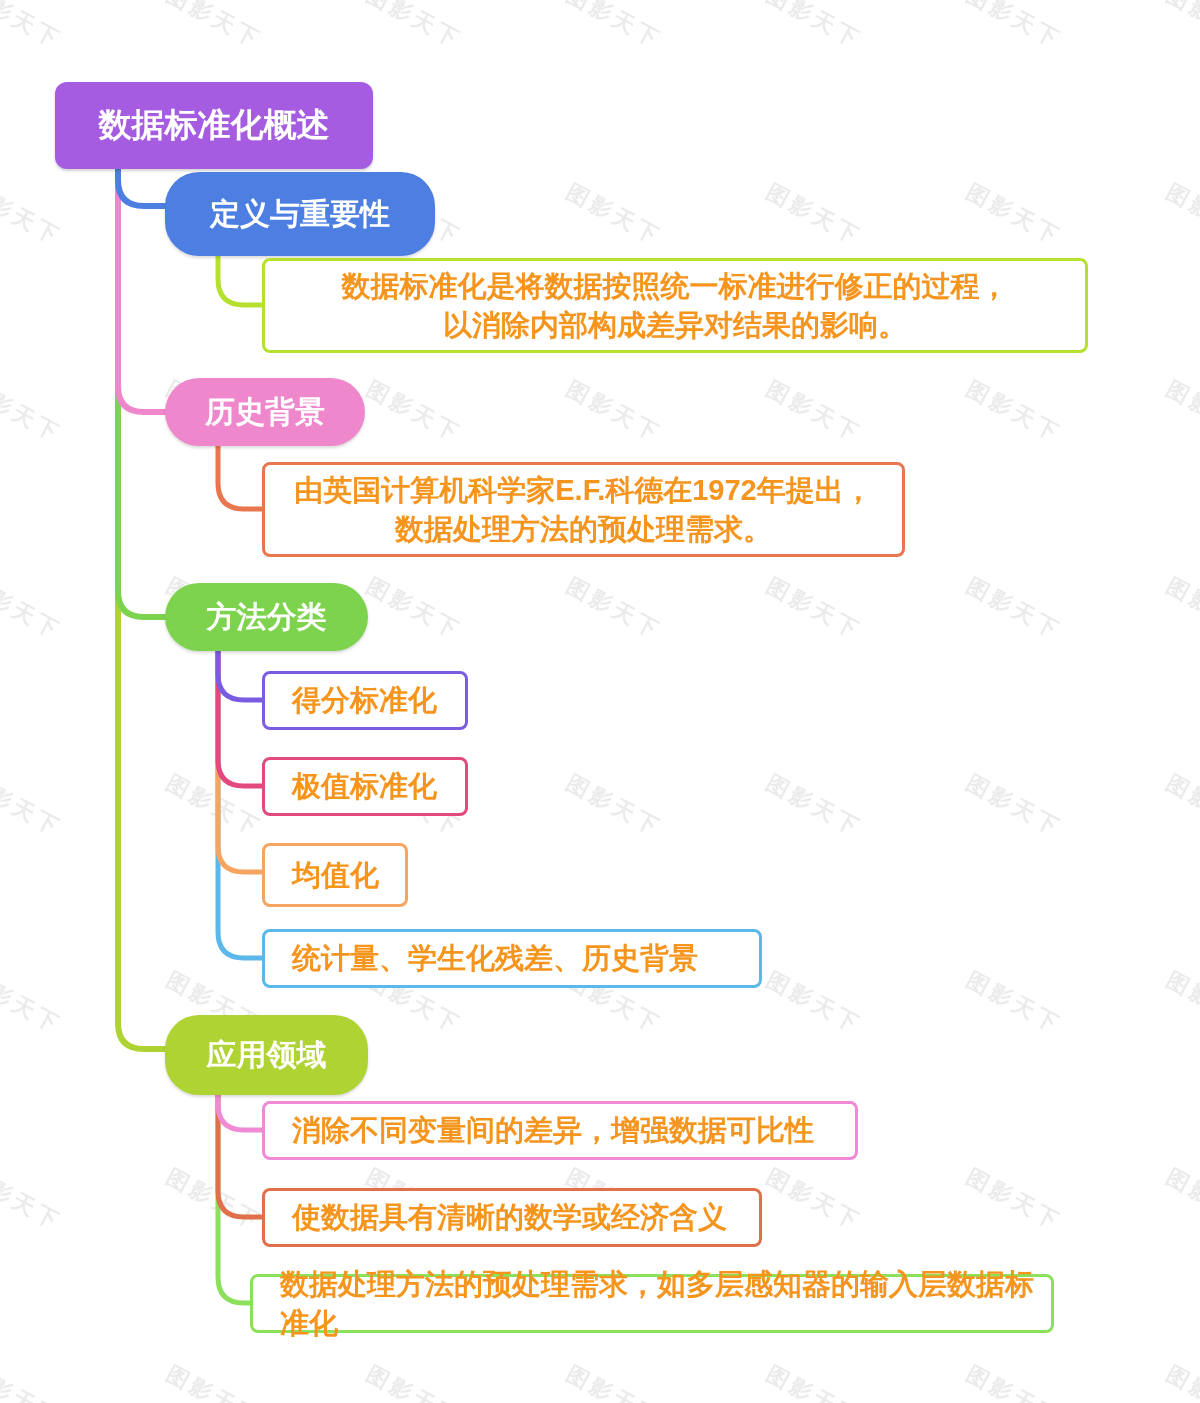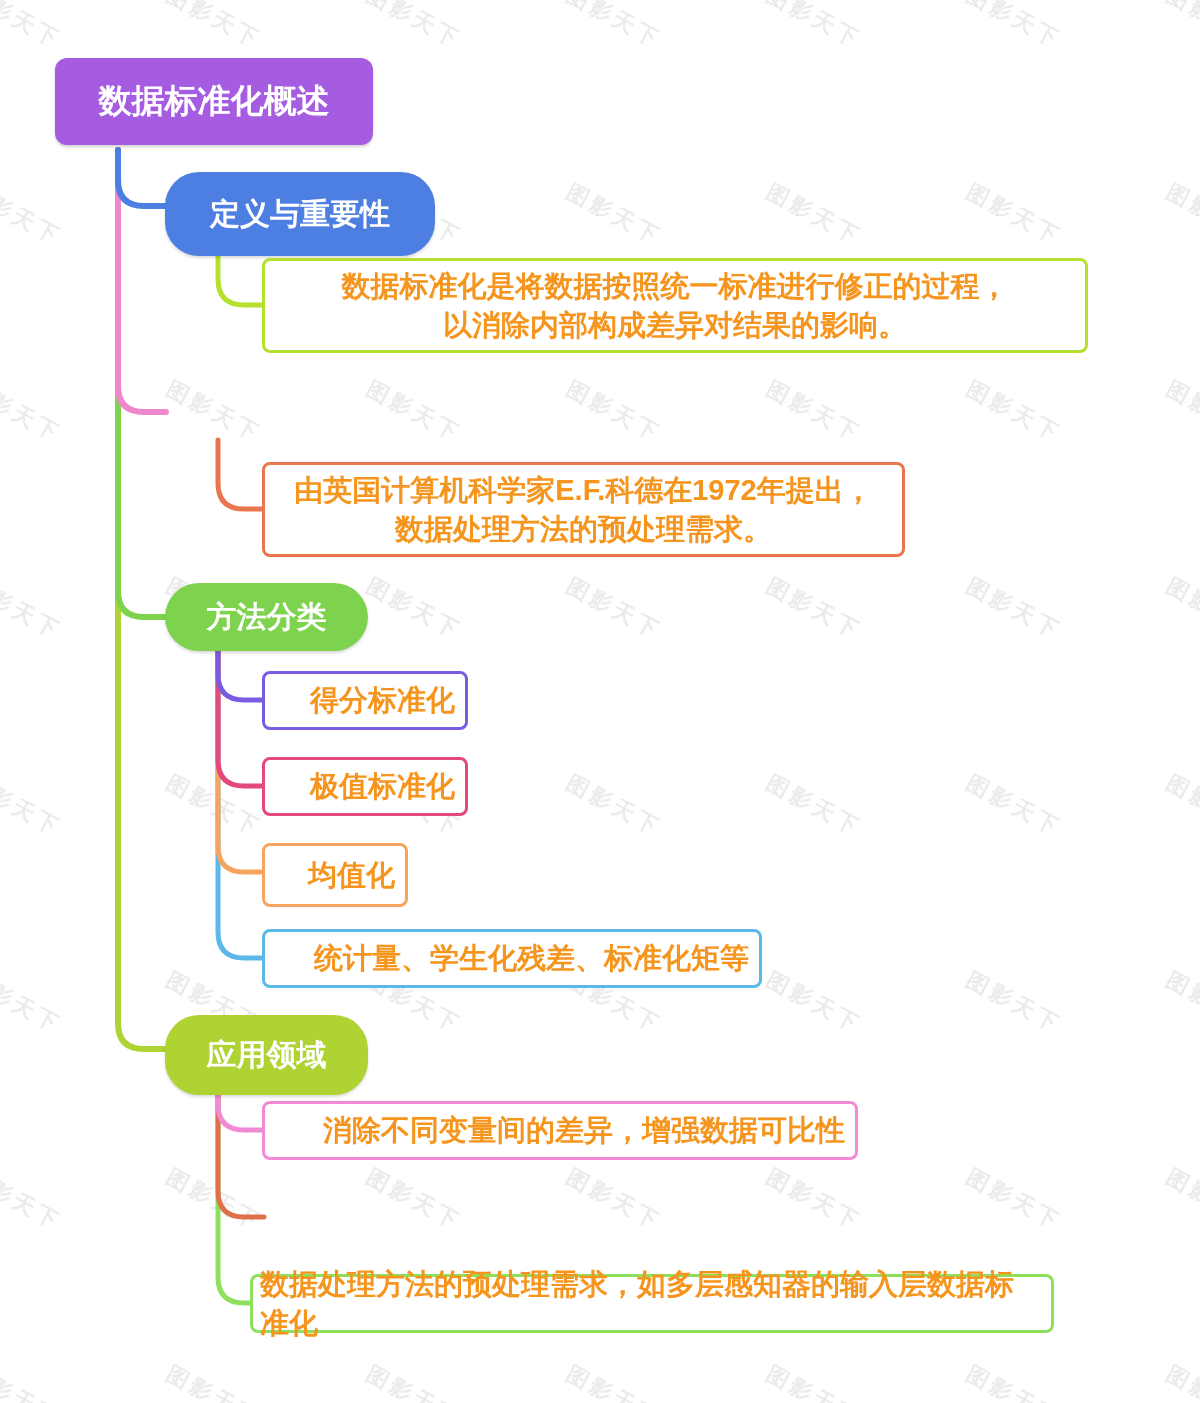--- a/index.html
+++ b/index.html
@@ -11,21 +11,21 @@
       transform:rotate(28deg);transform-origin:left top;}
   #connectors{position:absolute;left:0;top:0;z-index:1;}
   .node{position:absolute;z-index:2;display:flex;align-items:center;justify-content:center;
         box-sizing:border-box;}
   .root{background:#a55ce1;border-radius:12px;color:#ffffff;font-size:33px;font-weight:bold;
         box-shadow:0 2px 3px rgba(0,0,0,0.18);}
   .pill{border-radius:34px;color:#ffffff;font-size:30px;font-weight:bold;
         box-shadow:0 2px 3px rgba(0,0,0,0.15);}
   .cbox{background:#ffffff;border:3px solid;border-radius:8px;color:#f6951d;
         font-size:29px;font-weight:bold;line-height:1.32;}
-  .cbox.left{justify-content:flex-end;padding-left:7px;padding-right:10px;}
+  .cbox.left{justify-content:flex-start;padding-left:27px;padding-right:10px;}
   .cbox.center{flex-direction:column;text-align:center;}
 </style>
 </head>
 <body>
 
 <div id="canvas">
 
   <div id="wm-layer">
       <span class="wm" style="left: -25px; top: -20px;">图影天下</span>
       <span class="wm" style="left: 175px; top: -20px;">图影天下</span>
@@ -99,26 +99,29 @@
     <path d="M218,645 V932 Q218,958 244,958 H264" stroke="#5cb8e8" stroke-width="5" fill="none" stroke-linecap="round"></path>
     <path d="M218,645 V846 Q218,872 244,872 H264" stroke="#f5a55f" stroke-width="5" fill="none" stroke-linecap="round"></path>
     <path d="M218,645 V760 Q218,786 244,786 H264" stroke="#e3487f" stroke-width="5" fill="none" stroke-linecap="round"></path>
     <path d="M218,645 V674 Q218,700 244,700 H264" stroke="#7a5ce3" stroke-width="5" fill="none" stroke-linecap="round"></path>
 
     <path d="M218,1077 V1277 Q218,1303 244,1303 H264" stroke="#8ce05c" stroke-width="5" fill="none" stroke-linecap="round"></path>
     <path d="M218,1077 V1191 Q218,1217 244,1217 H264" stroke="#e0704a" stroke-width="5" fill="none" stroke-linecap="round"></path>
     <path d="M218,1077 V1104 Q218,1130 244,1130 H264" stroke="#f08ad5" stroke-width="5" fill="none" stroke-linecap="round"></path>
   </svg>
 
-  <div class="node root" style="left:55px;top:58px;width:318px;height:87px;justify-content:center;">
+  <div class="node root" style="left:55px;top:82px;width:318px;height:87px;justify-content:center;">
     <span>数据标准化概述</span>
   </div>
 
   <div class="node pill" style="left:165px;top:172px;width:270px;height:84px;background:#4d7fe3;">
     <span>定义与重要性</span>
+  </div>
+  <div class="node pill" style="left:165px;top:378px;width:200px;height:68px;background:#ef87cd;">
+    <span>历史背景</span>
   </div>
   <div class="node pill" style="left:165px;top:583px;width:203px;height:68px;background:#7ed34e;">
     <span>方法分类</span>
   </div>
   <div class="node pill" style="left:165px;top:1015px;width:203px;height:80px;background:#b0d334;">
     <span>应用领域</span>
   </div>
 
   <div class="node cbox center" style="left:262px;top:258px;width:826px;height:95px;border-color:#b6e02e;">
     <div>数据标准化是将数据按照统一标准进行修正的过程，</div>
@@ -133,23 +136,26 @@
   <div class="node cbox left" style="left:262px;top:671px;width:206px;height:59px;border-color:#7a5ce3;">
     <span>得分标准化</span>
   </div>
   <div class="node cbox left" style="left:262px;top:757px;width:206px;height:59px;border-color:#e3487f;">
     <span>极值标准化</span>
   </div>
   <div class="node cbox left" style="left:262px;top:843px;width:146px;height:64px;border-color:#f5a55f;">
     <span>均值化</span>
   </div>
   <div class="node cbox left" style="left:262px;top:929px;width:500px;height:59px;border-color:#5cb8e8;">
-    <span>统计量、学生化残差、标准化矩等</span>
+    <span>统计量、学生化残差、历史背景</span>
   </div>
 
   <div class="node cbox left" style="left:262px;top:1101px;width:596px;height:59px;border-color:#f08ad5;">
     <span>消除不同变量间的差异，增强数据可比性</span>
+  </div>
+  <div class="node cbox left" style="left:262px;top:1188px;width:500px;height:59px;border-color:#e0704a;">
+    <span>使数据具有清晰的数学或经济含义</span>
   </div>
   <div class="node cbox left" style="left:250px;top:1274px;width:804px;height:59px;border-color:#8ce05c;">
     <span>数据处理方法的预处理需求，如多层感知器的输入层数据标准化</span>
   </div>
 
 </div>
 
 </body></html>

